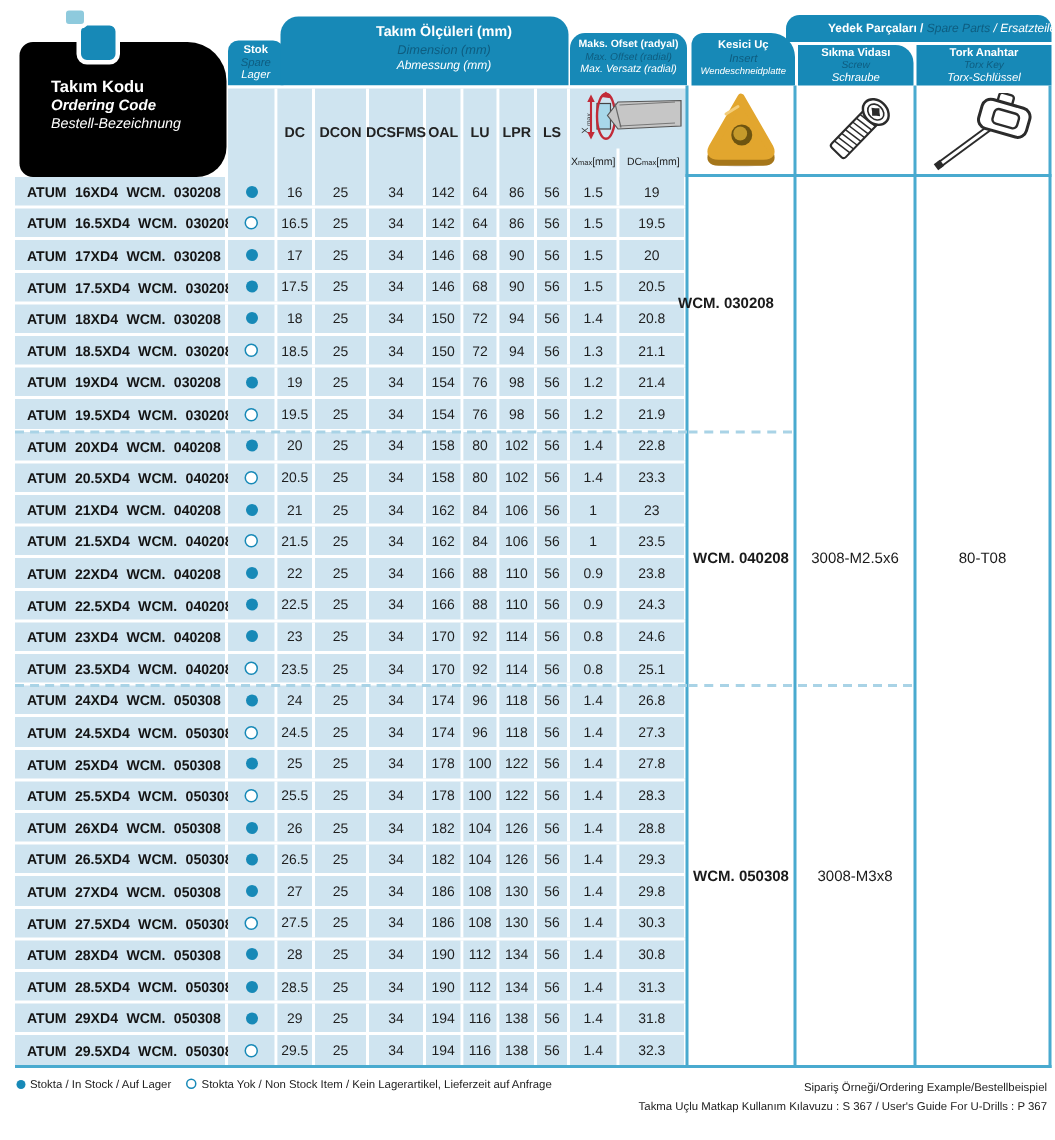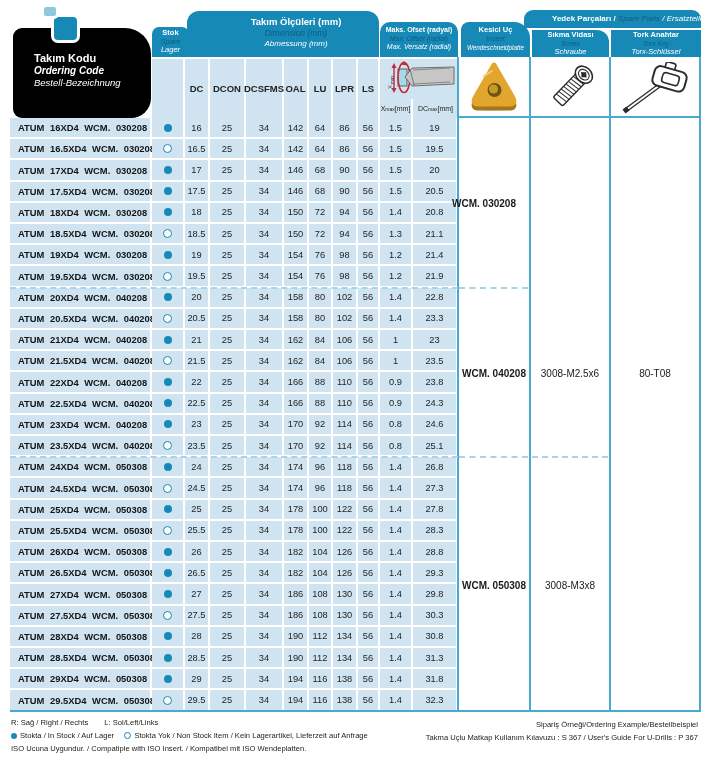--- a/index.html
+++ b/index.html
@@ -661,28 +661,24 @@
       <div class="rlabel" style="left: 655px; top: 372.571px;">80-T08</div>
       <div class="dash" style="left: 10px; width: 448px; top: 286.714px;"></div>
       <div class="dash" style="left: 459px; width: 69px; top: 286.714px;"></div>
       <div class="dash" style="left: 10px; width: 448px; top: 456.429px;"></div>
       <div class="dash" style="left: 459px; width: 69px; top: 456.429px;"></div>
       <div class="dash" style="left: 532px; width: 76px; top: 456.429px;"></div>
     </div>
 
   <div class="abs foot-left">
     <div>
-      <span>R: Sağ / Right / Rechts</span><span class="gap"></span><span>L: Sol/Left/Links</span>
-    </div>
-    <div>
       <span class="ldot in"></span><span>Stokta / In Stock / Auf Lager</span>
       <span class="gap" style="width:6px;"></span>
       <span class="ldot out"></span><span>Stokta Yok / Non Stock Item / Kein Lagerartikel, Lieferzeit auf Anfrage</span>
     </div>
-    <div>ISO Ucuna Uygundur. / Compatiple with ISO Insert. / Kompatibel mit ISO Wendeplatten.</div>
   </div>
 
   <div class="abs foot-right">
     <div>Sipariş Örneği/Ordering Example/Bestellbeispiel</div>
     <div>Takma Uçlu Matkap Kullanım Kılavuzu : S 367 / User's Guide For U-Drills : P 367</div>
   </div>
 
 </div>
 
 </body></html>

